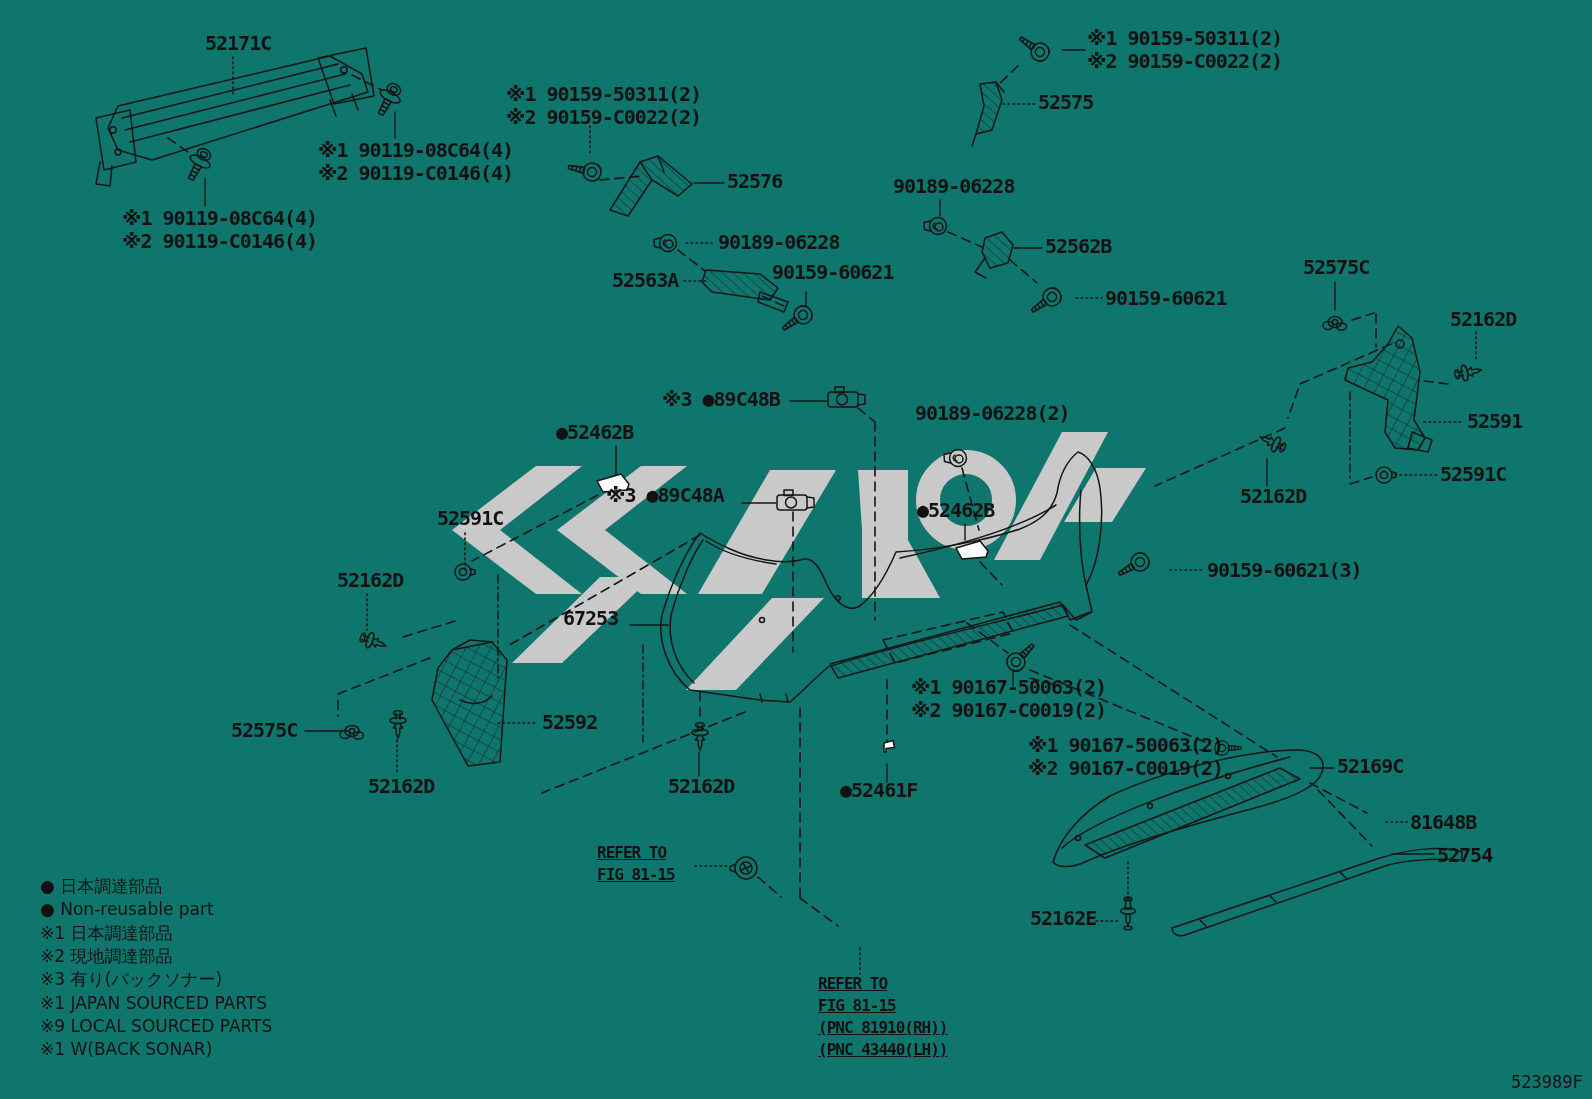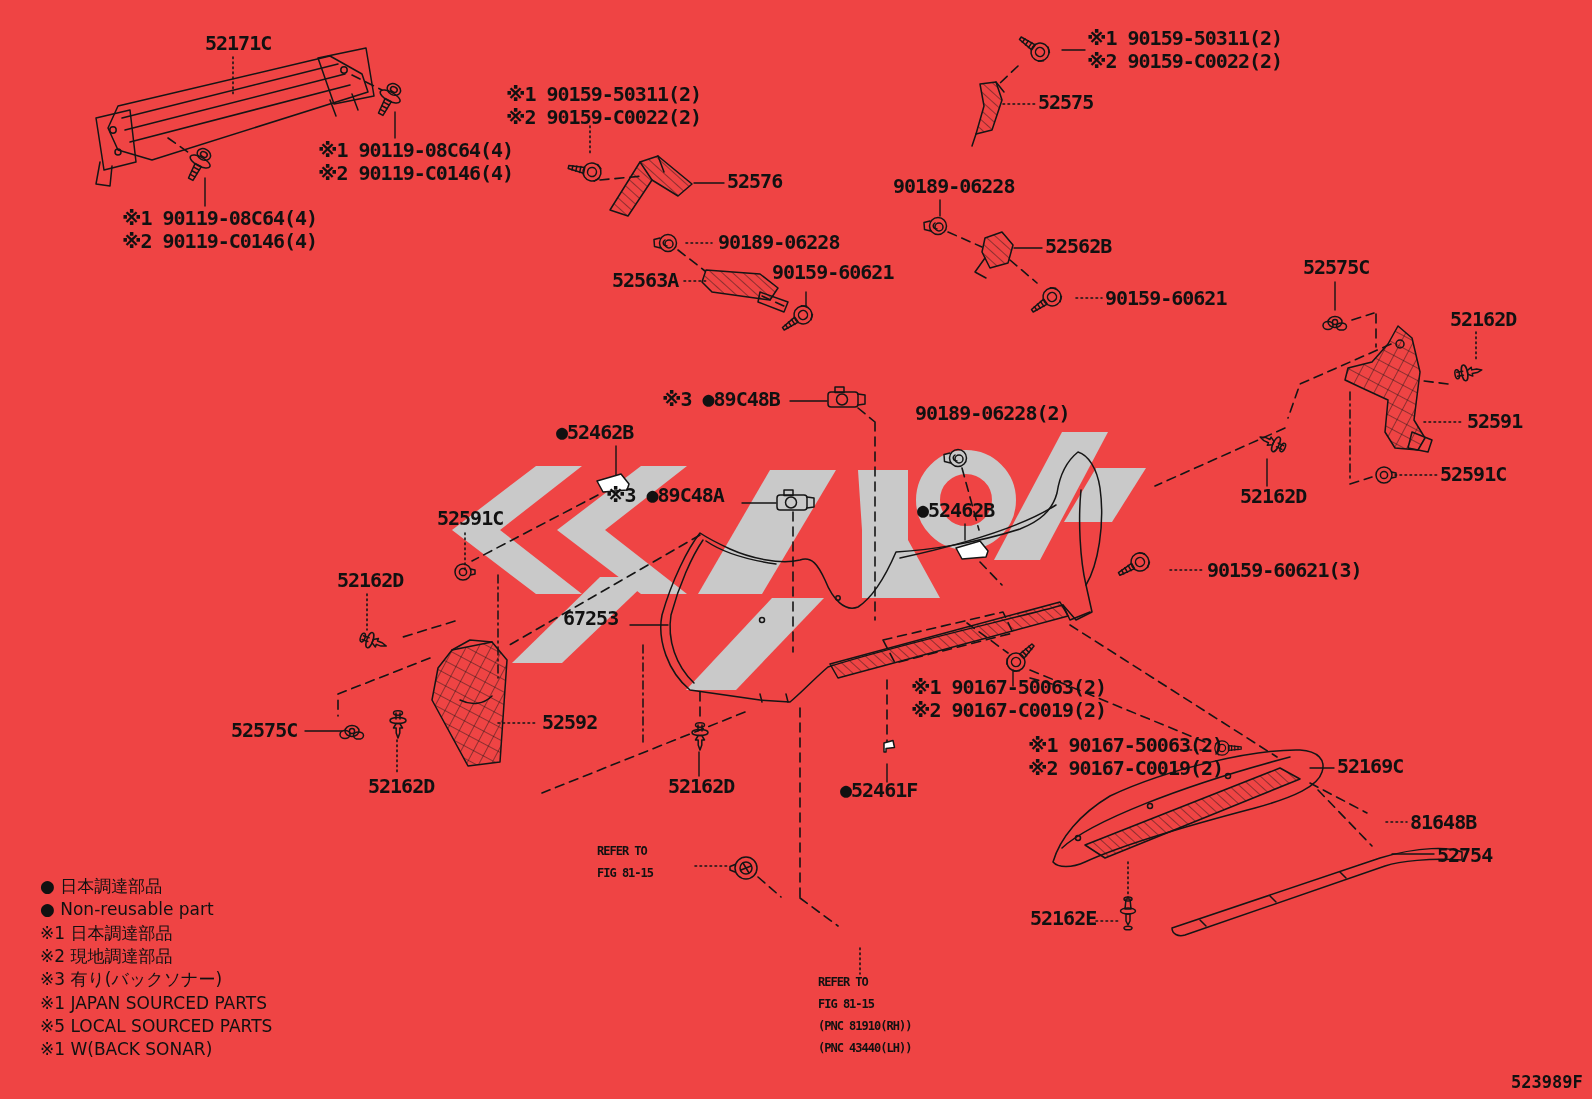--- a/index.html
+++ b/index.html
@@ -1,26 +1,26 @@
 <!DOCTYPE html>
 <html><head>
 <meta charset="utf-8">
 <style>
   html,body{margin:0;padding:0;background:#fff;}
-  #stage{position:relative;width:1592px;height:1099px;background:#ef4444;overflow:hidden;
+  #stage{position:relative;width:1592px;height:1099px;background:#0f766e;overflow:hidden;
          font-family:"DejaVu Sans Mono","DejaVu Sans",monospace;}
   #art{position:absolute;left:0;top:0;width:1592px;height:1099px;}
   .pl{position:absolute;font-family:"DejaVu Sans Mono","DejaVu Sans",monospace;
       font-weight:bold;font-size:20px;letter-spacing:-1px;color:#111;
       white-space:nowrap;line-height:1;}
-  .note{font-size:12px;}
+  .note{font-size:16px;text-decoration:underline;}
   .lg{position:absolute;left:40px;font-family:"DejaVu Sans","Liberation Sans",sans-serif;
       font-weight:normal;font-size:17px;color:#111;white-space:nowrap;line-height:1;}
   .fig{position:absolute;font-family:"DejaVu Sans Mono","DejaVu Sans",monospace;
-       font-weight:bold;font-size:17px;color:#111;}
+       font-weight:normal;font-size:17px;color:#111;}
 </style>
 </head>
 <body>
 
 <div id="stage">
 
 <svg id="art" viewBox="0 0 1592 1099" fill="none" stroke="#151515" stroke-width="1.5" stroke-linecap="round" stroke-linejoin="round">
   <defs>
     <pattern id="hp" patternUnits="userSpaceOnUse" width="7" height="7" patternTransform="rotate(-48)">
       <line x1="0" y1="0" x2="0" y2="7" stroke="#151515" stroke-width="0.9"></line>
@@ -351,19 +351,19 @@
 <div class="pl note" style="left:818px;top:1020px">(PNC 81910(RH))</div>
 <div class="pl note" style="left:818px;top:1042px">(PNC 43440(LH))</div>
 
 <div>
   <div class="lg" style="top:878px">● 日本調達部品</div>
   <div class="lg" style="top:901px">● Non-reusable part</div>
   <div class="lg" style="top:925px">※1 日本調達部品</div>
   <div class="lg" style="top:948px">※2 現地調達部品</div>
   <div class="lg" style="top:971px">※3 有り(バックソナー)</div>
   <div class="lg" style="top:995px">※1 JAPAN SOURCED PARTS</div>
-  <div class="lg" style="top:1018px">※5 LOCAL SOURCED PARTS</div>
+  <div class="lg" style="top:1018px">※9 LOCAL SOURCED PARTS</div>
   <div class="lg" style="top:1041px">※1 W(BACK SONAR)</div>
 </div>
 
 <div class="fig" style="left:1511px;top:1072px">523989F</div>
 
 </div>
 
 </body></html>

